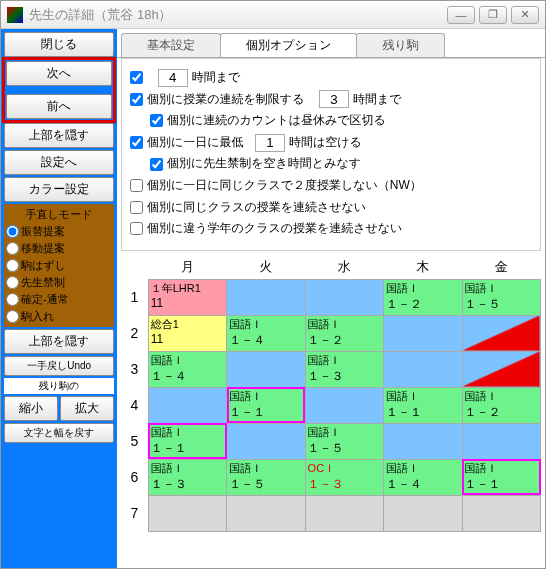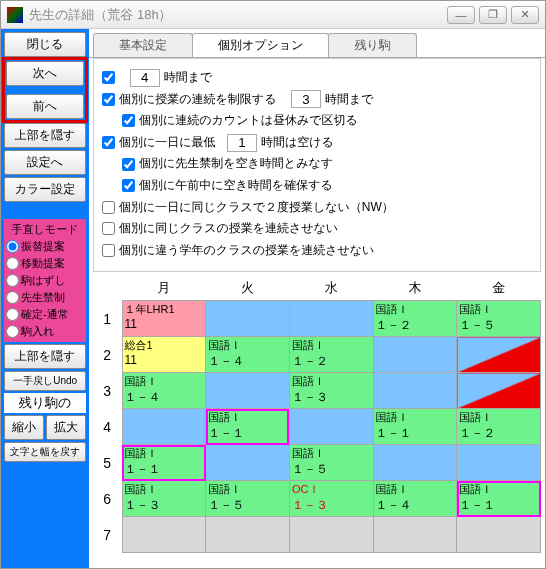--- a/index.html
+++ b/index.html
@@ -4,31 +4,31 @@
 <style>
 * { box-sizing: border-box; margin: 0; padding: 0; }
 body { font-family: "MS PGothic", sans-serif; font-size: 12px; background: #fff; }
 .window { width: 546px; height: 569px; border: 1px solid #999; background: #f0f0f0; position: relative; }
 .titlebar { height: 28px; background: linear-gradient(#fdfdfd,#eaeaea); border-bottom: 1px solid #ccc; display: flex; align-items: center; padding: 0 6px; }
 .titlebar-icon { width: 16px; height: 16px; background: linear-gradient(135deg,#c00,#060,#00c); margin-right: 6px; }
 .titlebar-title { flex: 1; color: #888; font-size: 13px; }
 .titlebar-btns { display: flex; gap: 4px; }
 .tb-btn { width: 28px; height: 18px; border: 1px solid #aaa; border-radius: 3px; background: linear-gradient(#fff,#ddd); display: flex; align-items: center; justify-content: center; color: #666; font-size: 11px; }
 .content { display: flex; height: calc(100% - 28px); }
-.sidebar { width: 88px; background: #0a7aff; padding: 3px; display: flex; flex-direction: column; gap: 2px; }
+.sidebar { width: 116px; background: #0a7aff; padding: 3px; display: flex; flex-direction: column; gap: 2px; }
 .sb-btn { background: linear-gradient(#fff,#e5e5e5); border: 1px solid #888; border-radius: 2px; text-align: center; padding: 3px 0; font-size: 12px; cursor: pointer; }
 .sb-btn.small { font-size: 10px; padding: 2px 0; }
 .sb-row { display: flex; gap: 2px; }
 .sb-row .sb-btn { flex: 1; }
 .highlight-red { outline: 3px solid #d00; outline-offset: -1px; }
-.mode-area { background: #ec4899; padding: 2px; font-size: 11px; margin-top: 15px; }
+.mode-area { background: #a16207; padding: 2px; font-size: 11px; }
 .mode-title { text-align: center; padding: 1px 0; }
 .radio-row { display: flex; align-items: center; gap: 2px; padding: 1px 0; }
 .radio-row input { margin: 0; }
-.section-label { background: #fff; text-align: center; font-size: 13px; padding: 1px 0; }
+.section-label { background: #fff; text-align: center; font-size: 10px; padding: 1px 0; }
 .main { flex: 1; background: #fff; display: flex; flex-direction: column; }
 .tabs { display: flex; border-bottom: 1px solid #aaa; padding: 4px 4px 0; gap: 0; font-size: 12px; }
 .tab { padding: 3px 25px; border: 1px solid #aaa; border-bottom: none; background: #eee; border-radius: 3px 3px 0 0; margin-right: -1px; color: #555; }
 .tab.active { background: #fff; position: relative; z-index: 1; color: #000; }
 .options { padding: 8px 8px 10px; border: 1px solid #ccc; margin: 0 4px 4px; background: #fff; font-size: 12px; line-height: 1.8; }
 .opt-row { display: flex; align-items: center; gap: 4px; }
 .opt-row.indent { padding-left: 20px; }
 .opt-num { width: 30px; height: 18px; border: 1px solid #aaa; text-align: center; background: #fff; }
 .schedule { flex: 1; overflow: hidden; padding: 0 4px; }
 .sched-table { width: 100%; border-collapse: collapse; }
@@ -121,24 +121,20 @@
         <div class="opt-row"><input type="checkbox" checked="" style=""><span>個別に授業の連続を制限する</span>&nbsp;&nbsp;<input class="opt-num" value="3" style=""><span>時間まで</span></div>
         <div class="opt-row indent">
             <input type="checkbox" checked="" style="">
             <span>個別に連続のカウントは昼休みで区切る</span>
           </div>
         <div class="opt-row"><input type="checkbox" checked="" style=""><span>個別に一日に最低</span>&nbsp;<input class="opt-num" value="1" style=""><span>時間は空ける</span></div>
         <div class="opt-row indent">
             <input type="checkbox" checked="" style="">
             <span>個別に先生禁制を空き時間とみなす</span>
           </div>
-        <div class="opt-row indent">
-            <input type="checkbox" checked="" style="">
-            <span>個別に午前中に空き時間を確保する</span>
-          </div>
         <div class="opt-row">
             <input type="checkbox" style="">
             <span>個別に一日に同じクラスで２度授業しない（NW）</span>
           </div>
         <div class="opt-row">
             <input type="checkbox" style="">
             <span>個別に同じクラスの授業を連続させない</span>
           </div>
         <div class="opt-row">
             <input type="checkbox" style="">

